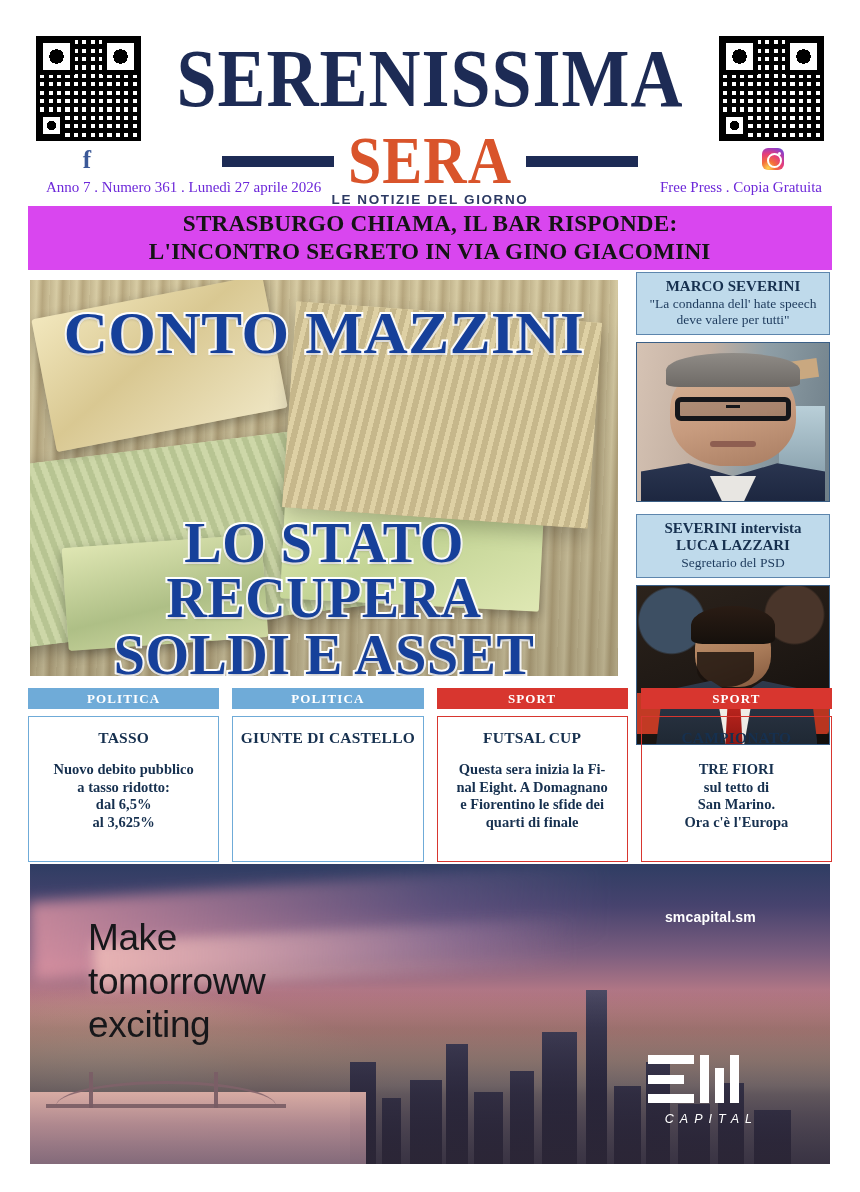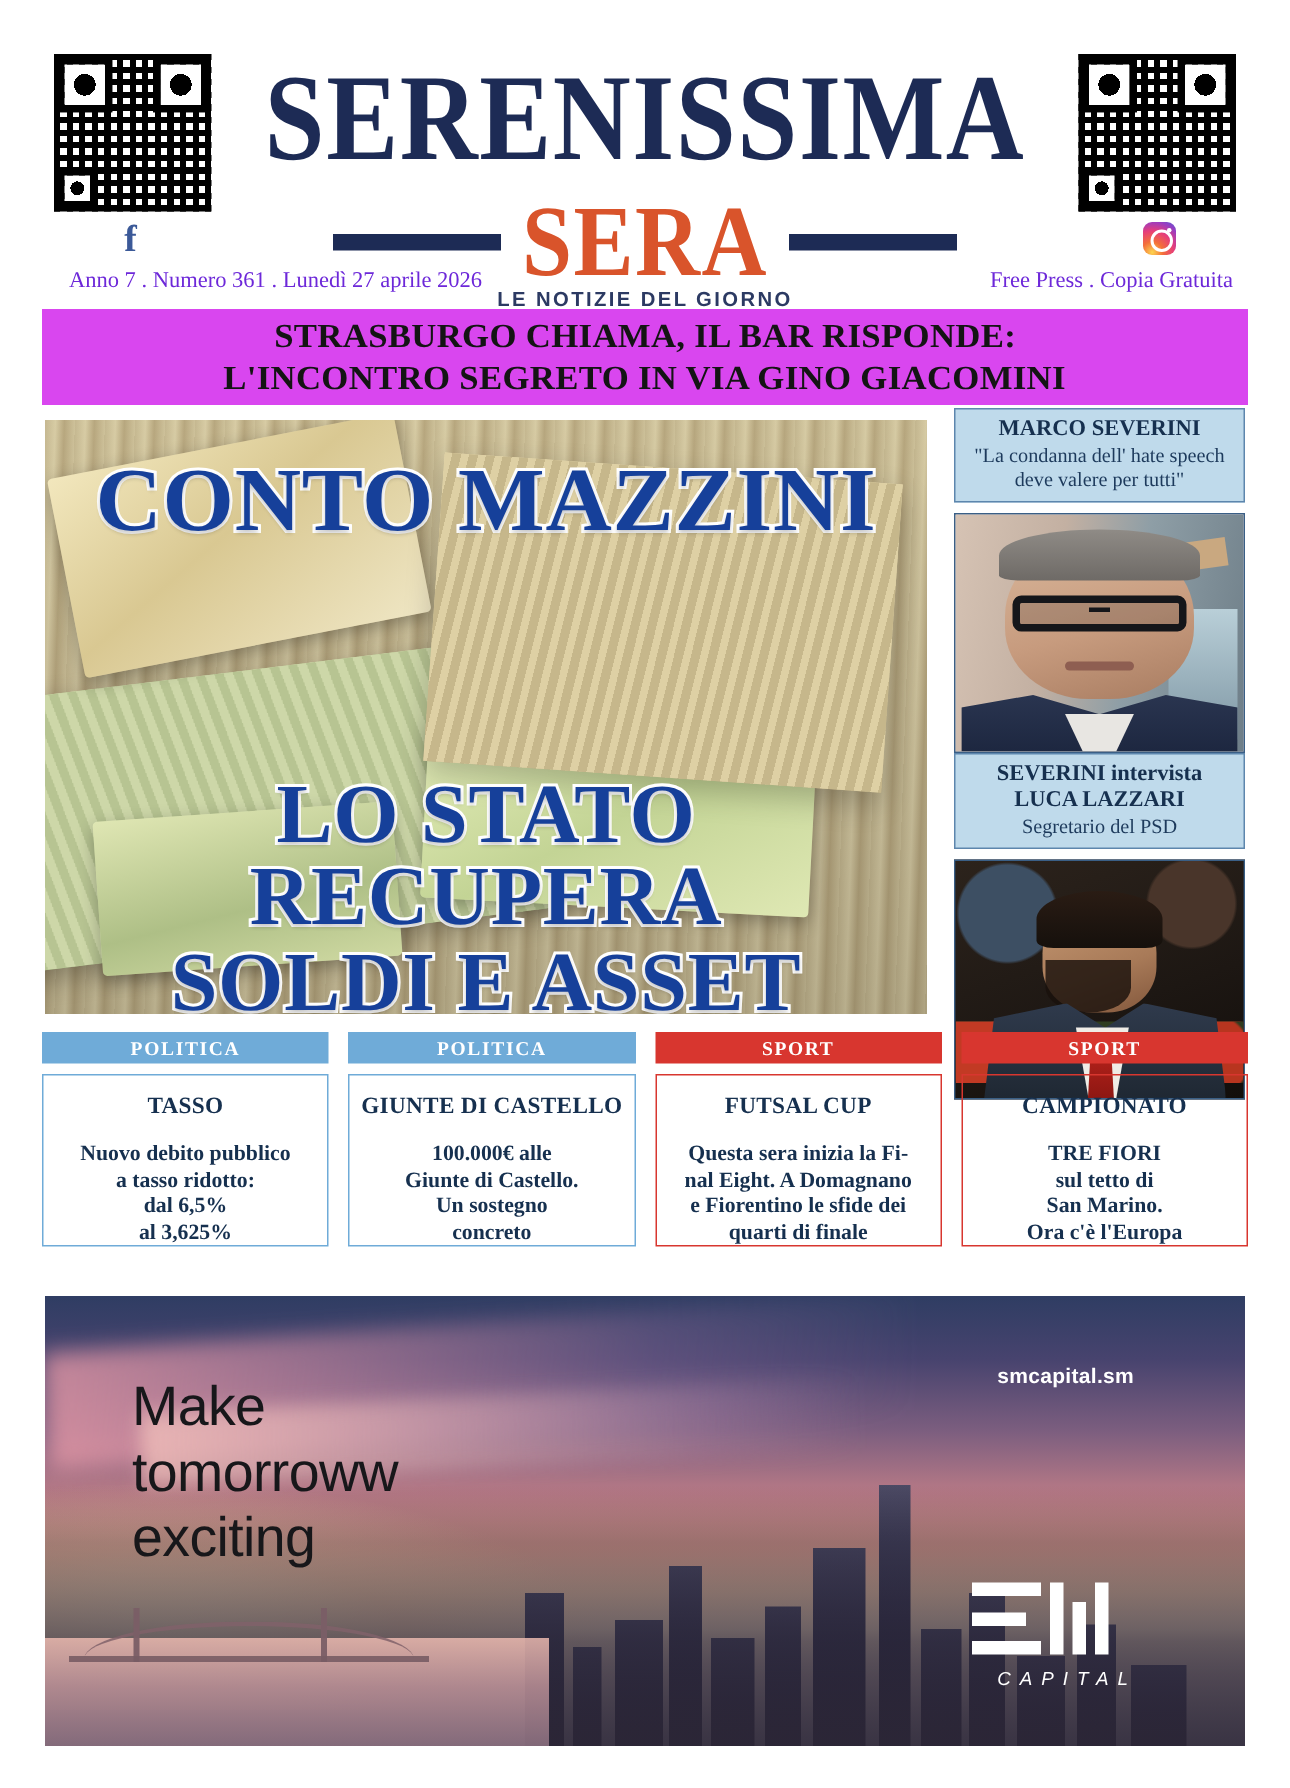--- a/index.html
+++ b/index.html
@@ -454,21 +454,21 @@
     font-family: "Liberation Serif", serif;
     font-weight: 700;
     font-size: 13px;
     letter-spacing: 1.1px;
     color: #ffffff;
   }
   .cat-politica .cat-head { background: #6fabd8; }
   .cat-sport    .cat-head { background: #d8362f; }
   .cat-body {
     margin-top: 7px;
-    height: 115px;
+    height: 146px;
     border: 1.5px solid #6fabd8;
     padding: 12px 6px 8px;
     text-align: center;
   }
   .cat-sport .cat-body { border-color: #d8362f; }
   .cat-title {
     font-family: "Liberation Serif", serif;
     font-weight: 700;
     font-size: 15.5px;
     color: #16304f;
@@ -699,21 +699,21 @@
         <span class="beam2"></span>
         <span class="head"></span>
         <span class="hair"></span>
         <span class="glasses"></span>
         <span class="mouth"></span>
         <span class="suit"></span>
         <span class="shirt"></span>
       </div>
     </div>
 
-    <div style="">
+    <div style="margin-top:12px">
       <div class="side-cap">
         <div class="side-cap-name" style="white-space:pre-line">SEVERINI intervista
 LUCA LAZZARI</div>
         <div class="side-cap-sub">Segretario del PSD</div>
       </div>
       <div class="side-photo p2">
         <span class="bg"></span>
         <span class="flowers"></span>
         <span class="head"></span>
         <span class="hair"></span>
@@ -735,24 +735,20 @@
 a tasso ridotto:
 dal 6,5%
 al 3,625%</div>
       </div>
     </div>
 
     <div class="cat cat-politica">
       <div class="cat-head">POLITICA</div>
       <div class="cat-body">
         <div class="cat-title">GIUNTE DI CASTELLO</div>
-        <div class="cat-text">100.000€ alle
-Giunte di Castello.
-Un sostegno
-concreto</div>
       </div>
     </div>
 
     <div class="cat cat-sport">
       <div class="cat-head">SPORT</div>
       <div class="cat-body">
         <div class="cat-title">FUTSAL CUP</div>
         <div class="cat-text">Questa sera inizia la Fi-
 nal Eight. A Domagnano
 e Fiorentino le sfide dei

